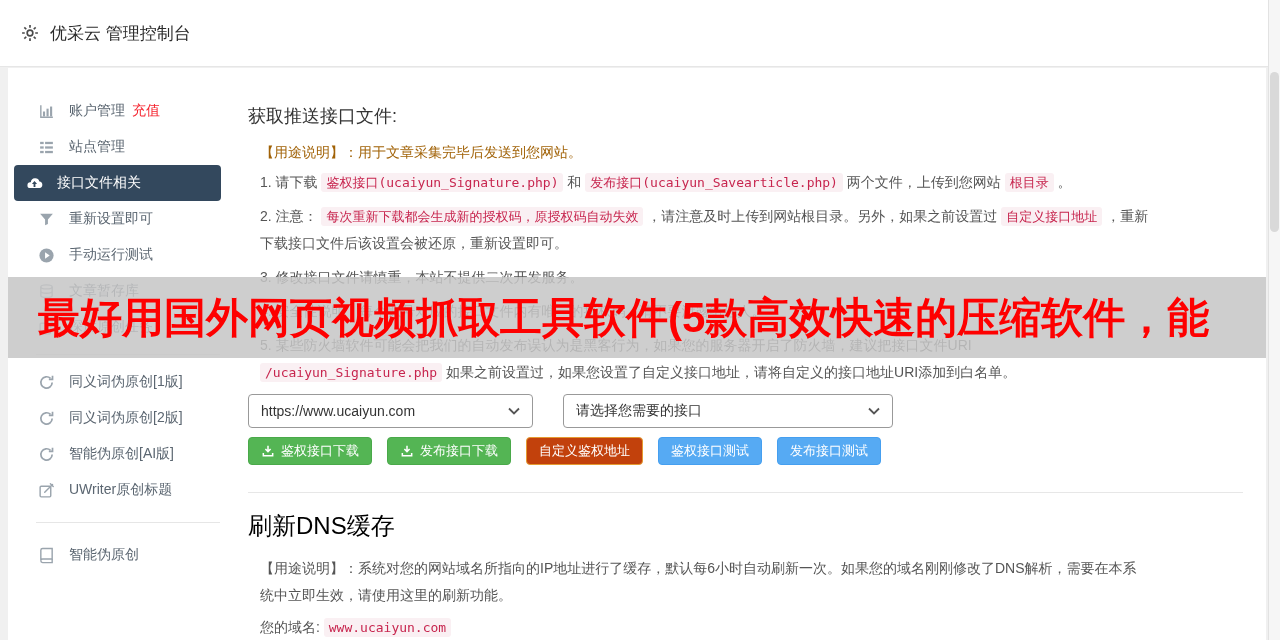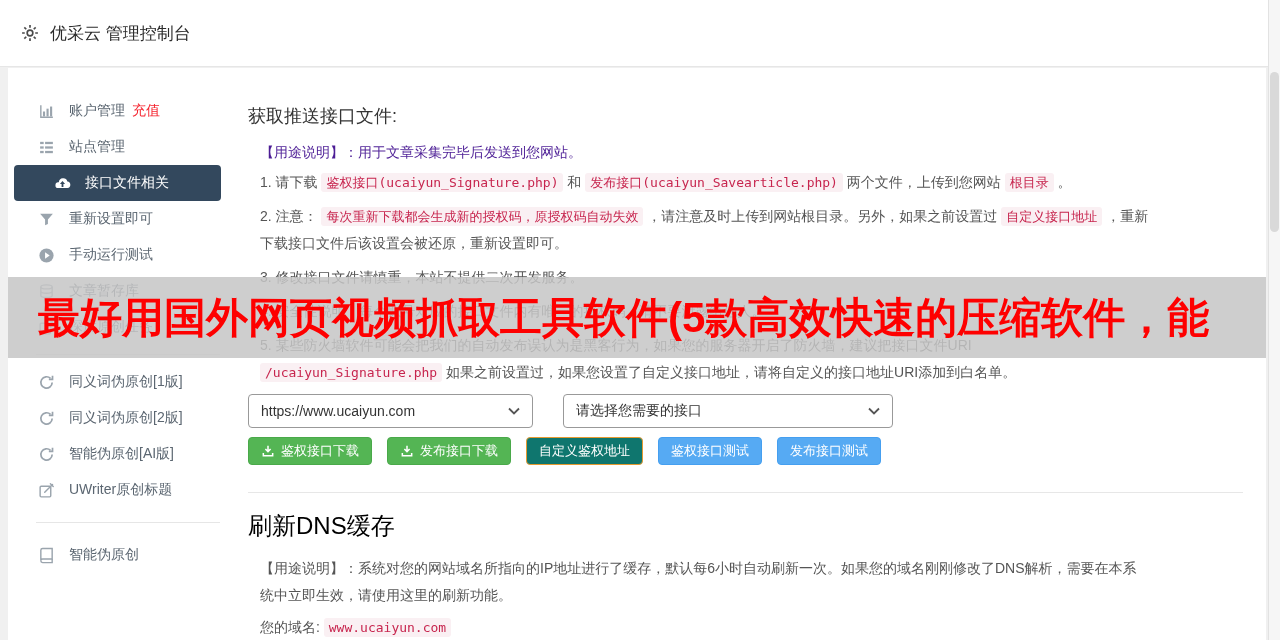--- a/index.html
+++ b/index.html
@@ -13,45 +13,45 @@
   .gear svg,.ic svg,.chev svg,.dl-ic svg{display:block;width:100%;height:100%;}
   .app-title{font-size:17px;color:#2b2b2b;}
 
   
   .card{position:absolute;top:68px;left:8px;width:1258px;height:572px;background:#fff;}
 
   
   .sidebar{position:absolute;top:0;left:0;width:240px;padding-top:25px;box-sizing:border-box;}
   .side-item{height:36px;display:flex;align-items:center;padding-left:30px;font-size:14px;color:#5b6671;cursor:pointer;}
   .ic{width:17px;height:17px;color:#9aa4ad;margin-right:14px;flex:0 0 auto;}
-  .side-item.active{background:#33485d;border-radius:4px;margin:0 27px 0 6px;padding-left:40px;color:#fff;}
+  .side-item.active{background:#33485d;border-radius:4px;margin:0 27px 0 6px;padding-left:12px;color:#fff;}
   .side-item.active .ic{color:#fff;}
   .badge-recharge{color:#f5222d;margin-left:7px;}
   .side-divider{border-top:1px solid #e6e6e6;margin:9px 28px;}
   .side-divider.wide{margin:14px 28px;}
 
   
   .content{position:absolute;top:0;left:240px;width:1005px;}
   .section-title{font-size:18px;color:#333;font-weight:500;margin:37px 0 0;line-height:22px;}
-  .usage{margin:16px 0 0 12px;font-size:14px;color:#4c1d95;line-height:19px;}
+  .usage{margin:16px 0 0 12px;font-size:14px;color:#a16207;line-height:19px;}
   .step{margin:7px 0 0 12px;width:890px;font-size:14px;color:#555;line-height:27px;}
   .code{color:#c7254e;background:#faf0f3;padding:2px 5px;border-radius:3px;
     font-family:"DejaVu Sans Mono",monospace;font-size:13px;}
   .select-row{margin-top:8px;display:flex;gap:30px;}
   .select{width:285px;height:34px;border:1px solid #999;border-radius:4px;background:#fff;
     display:flex;align-items:center;padding:0 12px;box-sizing:border-box;font-size:14px;color:#333;
     justify-content:space-between;cursor:pointer;}
   .select.w2{width:330px;}
   .chev{width:12px;height:8px;color:#555;}
   .btn-row{margin-top:9px;display:flex;}
   .btn{height:28px;border-radius:4px;color:#fff;font-size:13px;display:flex;align-items:center;
     padding:0 12px;margin-right:15px;border:1px solid transparent;cursor:pointer;
     font-family:"Liberation Sans","DejaVu Sans",sans-serif;}
   .btn.green{background:#54b554;border-color:#4aa94a;}
-  .btn.orange{background:#0f766e;border-color:#e59a30;}
+  .btn.orange{background:#c2410c;border-color:#e59a30;}
   .btn.blue{background:#56aaf3;border-color:#459ff0;}
   .dl-ic{width:14px;height:14px;margin-right:6px;}
   .hrline{margin-top:27px;border-top:1px solid #e7e7e7;width:995px;}
   .dns-title{font-size:24px;color:#000000;font-weight:500;margin-top:22px;line-height:22px;}
   .dns-desc{margin:18px 0 0 12px;width:890px;font-size:14px;color:#555;line-height:27px;}
   .domain-line{margin:6px 0 0 12px;font-size:14px;color:#555;line-height:24px;}
 
   
   .banner{position:absolute;left:8px;top:277px;width:1258px;height:81px;
     background:rgba(197,197,197,0.85);z-index:50;display:flex;align-items:center;

